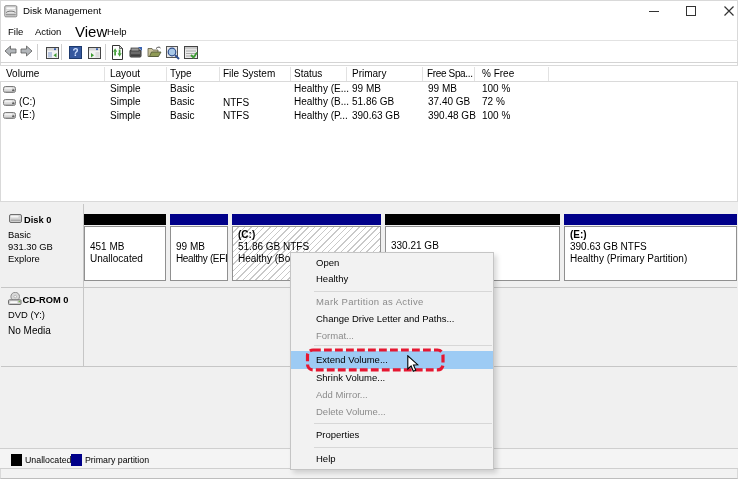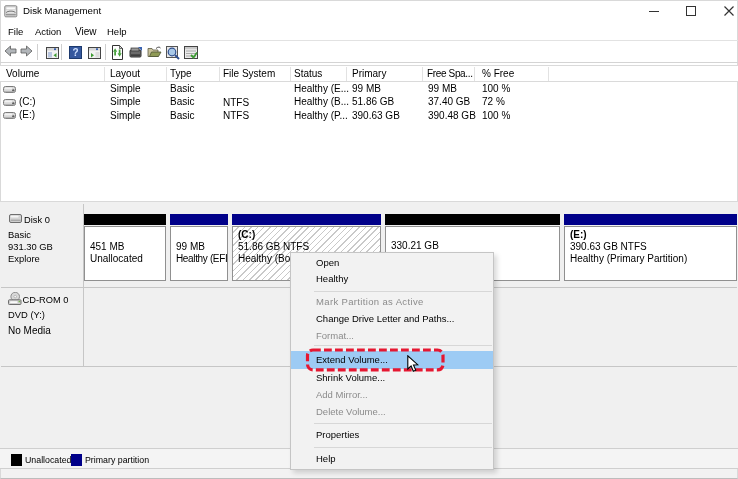--- a/index.html
+++ b/index.html
@@ -26,21 +26,21 @@
 </svg>
 <div class="a" style="left:23px;top:5px;line-height:12px;font-size:9.7px">Disk Management</div>
 <div class="a" style="left:649px;top:11px;width:10px;height:1px;background:#333"></div>
 <div class="a" style="left:686px;top:6px;width:10px;height:10px;border:1px solid #333"></div>
 <svg class="a" style="left:723px;top:5px" width="12" height="12" viewBox="0 0 12 12">
  <path d="M1.5 1.5 L10.5 10.5 M10.5 1.5 L1.5 10.5" stroke="#333" stroke-width="1.2"></path>
 </svg>
 
 <div class="a" style="left:8px;top:26px;line-height:12px;font-size:9.5px">File</div>
 <div class="a" style="left:35px;top:26px;line-height:12px;font-size:9.5px">Action</div>
-<div class="a" style="left:75px;top:26px;line-height:12px;font-size:10px">View</div>
+<div class="a" style="left:75px;top:26px;line-height:12px;font-size:15px">View</div>
 <div class="a" style="left:107px;top:26px;line-height:12px;font-size:9.5px">Help</div>
 
 <div class="hline" style="left:0;top:40px;width:738px;background:#e2e2e2"></div>
 <div class="hline" style="left:0;top:62px;width:738px;background:#d4d4d4"></div>
 <svg class="a" style="left:4px;top:45px" width="13" height="12" viewBox="0 0 13 12">
  <path d="M6.5 1 L1 6 L6.5 11 L6.5 8 L12 8 L12 4 L6.5 4 Z" fill="#b2b6ba" stroke="#5a5a5a" stroke-width="0.8"></path>
 </svg>
 <svg class="a" style="left:20px;top:45px" width="13" height="12" viewBox="0 0 13 12">
  <path d="M6.5 1 L12 6 L6.5 11 L6.5 8 L1 8 L1 4 L6.5 4 Z" fill="#b2b6ba" stroke="#5a5a5a" stroke-width="0.8"></path>
 </svg>
@@ -146,33 +146,33 @@
 
 <div class="hline" style="left:1px;top:287px;width:736px;background:#c6c6c6"></div>
 <div class="hline" style="left:1px;top:366px;width:736px;background:#c6c6c6"></div>
 <div class="vline" style="left:83px;top:204px;height:162px;background:#c6c6c6"></div>
 
 <svg class="a" style="left:9px;top:214px" width="13" height="9" viewBox="0 0 13 9">
  <rect x="0.5" y="0.5" width="12" height="8" rx="1.5" fill="#d4d4d4" stroke="#6f6f6f"></rect>
  <rect x="1.6" y="1.8" width="8" height="1.7" rx="0.8" fill="#f5f5f5"></rect>
  <rect x="1.6" y="5.6" width="10" height="1.5" fill="#a9a9a9"></rect>
 </svg>
-<div class="a" style="left:24px;top:213.5px;line-height:12px;font-weight:normal;font-size:9.3px">Disk 0</div>
+<div class="a" style="left:24px;top:213.5px;line-height:12px;font-weight:bold;font-size:9.3px">Disk 0</div>
 <div class="a" style="left:8px;top:228.5px;line-height:12px;font-size:9.4px">Basic</div>
 <div class="a" style="left:8px;top:240.5px;line-height:12px;font-size:9.4px">931.30 GB</div>
 <div class="a" style="left:8px;top:252.5px;line-height:12px;font-size:9.4px">Explore</div>
 
 <svg class="a" style="left:8px;top:292px" width="14" height="13" viewBox="0 0 14 13">
  <circle cx="7.2" cy="4.6" r="4.3" fill="#d8d8d8" stroke="#8d8d8d"></circle>
  <circle cx="7.2" cy="4.6" r="1.3" fill="#f6f6f6" stroke="#a5a5a5" stroke-width="0.7"></circle>
  <rect x="0.5" y="7.8" width="12.5" height="4.7" rx="0.8" fill="#cdcdcd" stroke="#6e6e6e"></rect>
  <rect x="2" y="9.3" width="7.6" height="1.7" rx="0.8" fill="#fafafa"></rect>
  <rect x="10.6" y="8.8" width="1.6" height="1.4" fill="#7cb84f"></rect>
 </svg>
-<div class="a" style="left:22.5px;top:293.5px;line-height:12px;font-weight:normal;font-size:9.3px">CD-ROM 0</div>
+<div class="a" style="left:22.5px;top:293.5px;line-height:12px;font-weight:bold;font-size:9.3px">CD-ROM 0</div>
 <div class="a" style="left:8px;top:308.5px;line-height:12px;font-size:9.4px">DVD (Y:)</div>
 <div class="a" style="left:8px;top:325px;line-height:12px;font-size:10px">No Media</div>
 
 <div class="band" style="left:84px;width:82px;background:#000"></div>
 <div class="band" style="left:170px;width:58px;background:#000089"></div>
 <div class="band" style="left:232px;width:149px;background:#000089"></div>
 <div class="band" style="left:385px;width:175px;background:#000"></div>
 <div class="band" style="left:564px;width:173px;background:#000089"></div>
 
 <div class="pbox" style="left:84px;width:82px"></div>

